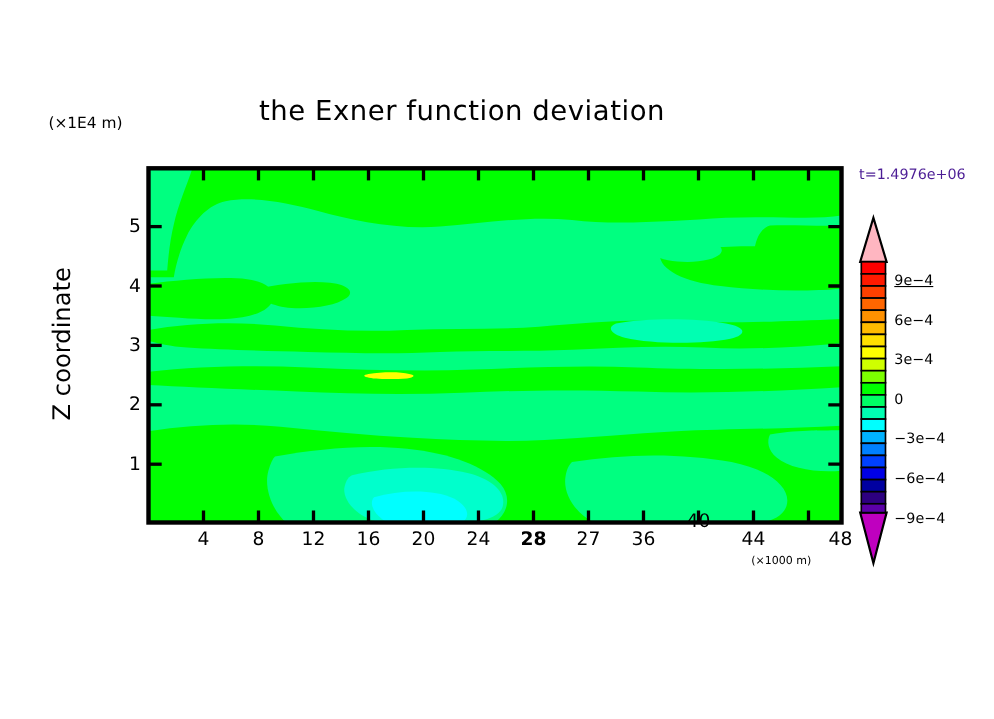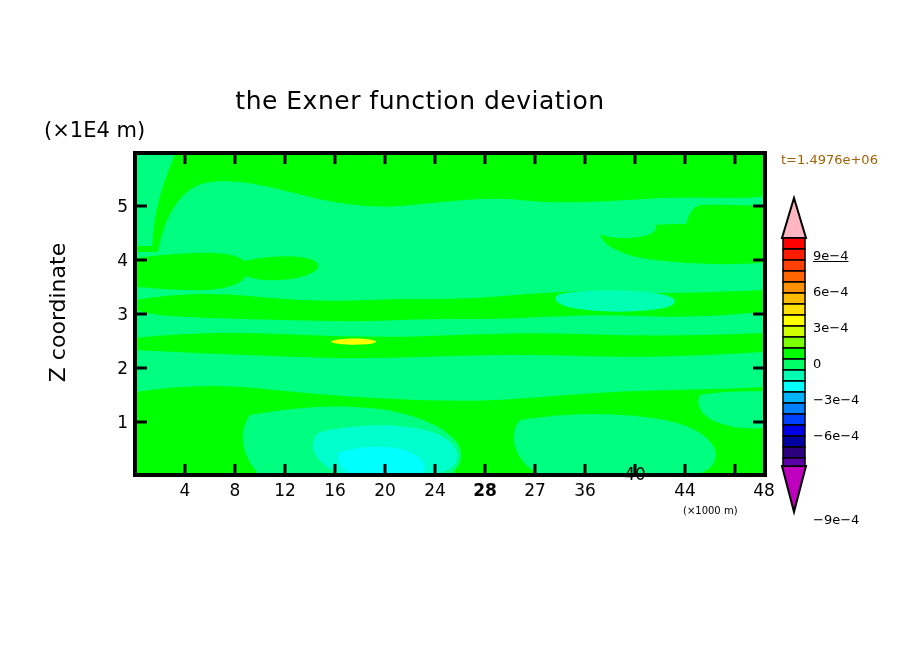--- a/index.html
+++ b/index.html
@@ -1,23 +1,23 @@
 <!DOCTYPE html>
 <html><head>
 <meta charset="utf-8">
 <style>
   html,body{margin:0;padding:0;background:#ffffff;}
   body{width:904px;height:654px;position:relative;overflow:hidden;
        font-family:"DejaVu Sans",sans-serif;color:#000;}
   .fig{position:absolute;left:0;top:0;width:904px;height:654px;}
   .ttl{position:absolute;left:0;top:86px;width:840px;text-align:center;
        font-size:25px;letter-spacing:.5px;color:#000;}
-  .zunit{position:absolute;left:44px;top:118px;font-size:21px;}
+  .zunit{position:absolute;left:44px;top:104px;font-size:14px;}
   .xunit{position:absolute;left:683px;top:505px;font-size:10px;}
-  .tstamp{position:absolute;left:781px;top:152px;font-size:13px;color:#a16207;}
+  .tstamp{position:absolute;left:781px;top:152px;font-size:13px;color:#4c1d95;}
   .xlab{position:absolute;left:0;top:526px;width:765px;text-align:center;
         font-size:22px;}
   .ylab{position:absolute;left:-33px;top:300px;width:180px;text-align:center;
         font-size:22px;transform:rotate(-90deg);transform-origin:50% 50%;}
   .xtick{position:absolute;font-size:17px;text-align:center;width:40px;}
   .ytick{position:absolute;font-size:17px;text-align:right;width:40px;}
   .cbtick{position:absolute;font-size:13px;white-space:nowrap;}
   svg{display:block;}
 </style>
 </head>
@@ -219,15 +219,15 @@
   <div class="ytick" style="left:88px;top:304px;">3</div>
   <div class="ytick" style="left:88px;top:250px;">4</div>
   <div class="ytick" style="left:88px;top:196px;">5</div>
 
   <div class="cbtick" style="left:813px;top:248px;text-decoration:underline;">9e−4</div>
   <div class="cbtick" style="left:813px;top:284px;">6e−4</div>
   <div class="cbtick" style="left:813px;top:320px;">3e−4</div>
   <div class="cbtick" style="left:813px;top:356px;">0</div>
   <div class="cbtick" style="left:813px;top:392px;">−3e−4</div>
   <div class="cbtick" style="left:813px;top:428px;">−6e−4</div>
-  <div class="cbtick" style="left:813px;top:464px;margin-top:48px;">−9e−4</div>
+  <div class="cbtick" style="left:813px;top:464px;">−9e−4</div>
 
 </div>
 
 </body></html>

